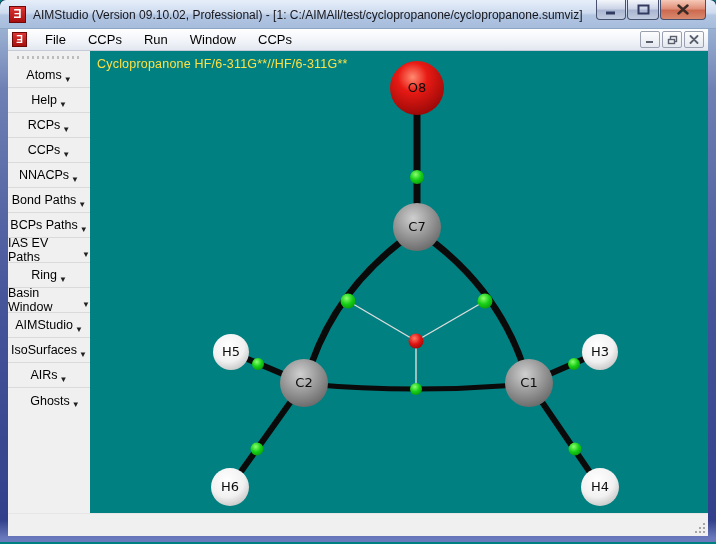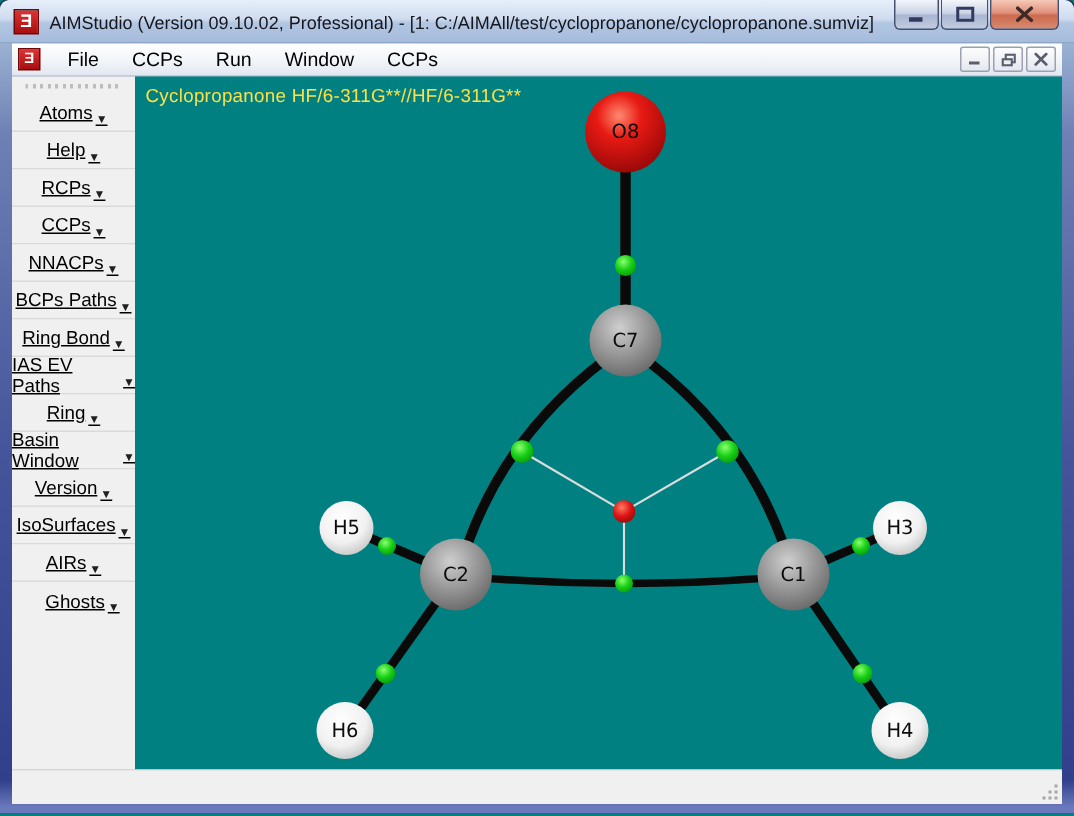--- a/index.html
+++ b/index.html
@@ -56,21 +56,20 @@
   .mdi-btn {
     width:20px; height:17px; margin-left:2px; border:1px solid #9aa0b0; border-radius:2px;
     background:linear-gradient(180deg,#fdfdfe,#e4e8ef);
     display:flex; align-items:center; justify-content:center;
   }
 
   
   .sidebar {
     position:absolute; left:8px; top:51px; width:82px; height:462px;
     background:#f0f0f0;
-    text-decoration:underline;
   }
   .handle {
     height:3px; margin:5px 9px 4px 9px;
     background:repeating-linear-gradient(90deg,#bdbdbd 0 2px,transparent 2px 5px);
   }
   .side-btn {
     height:25px; display:flex; align-items:center; justify-content:center;
     font-size:12.5px; color:#000; border-bottom:1px solid #dadada; cursor:default;
     background:#f0f0f0;
   }
@@ -173,41 +172,41 @@
         </div>
         <div class="side-btn">
           <span>CCPs</span>
           <span class="side-arrow">▼</span>
         </div>
         <div class="side-btn">
           <span>NNACPs</span>
           <span class="side-arrow">▼</span>
         </div>
         <div class="side-btn">
+          <span>Bond Paths</span>
+          <span class="side-arrow">▼</span>
+        </div>
+        <div class="side-btn">
           <span>BCPs Paths</span>
           <span class="side-arrow">▼</span>
         </div>
         <div class="side-btn">
-          <span>Ring Bond</span>
-          <span class="side-arrow">▼</span>
-        </div>
-        <div class="side-btn">
           <span>IAS EV Paths</span>
           <span class="side-arrow">▼</span>
         </div>
         <div class="side-btn">
           <span>Ring</span>
           <span class="side-arrow">▼</span>
         </div>
         <div class="side-btn">
           <span>Basin Window</span>
           <span class="side-arrow">▼</span>
         </div>
         <div class="side-btn">
-          <span>Version</span>
+          <span>AIMStudio</span>
           <span class="side-arrow">▼</span>
         </div>
         <div class="side-btn">
           <span>IsoSurfaces</span>
           <span class="side-arrow">▼</span>
         </div>
         <div class="side-btn">
           <span>AIRs</span>
           <span class="side-arrow">▼</span>
         </div>

